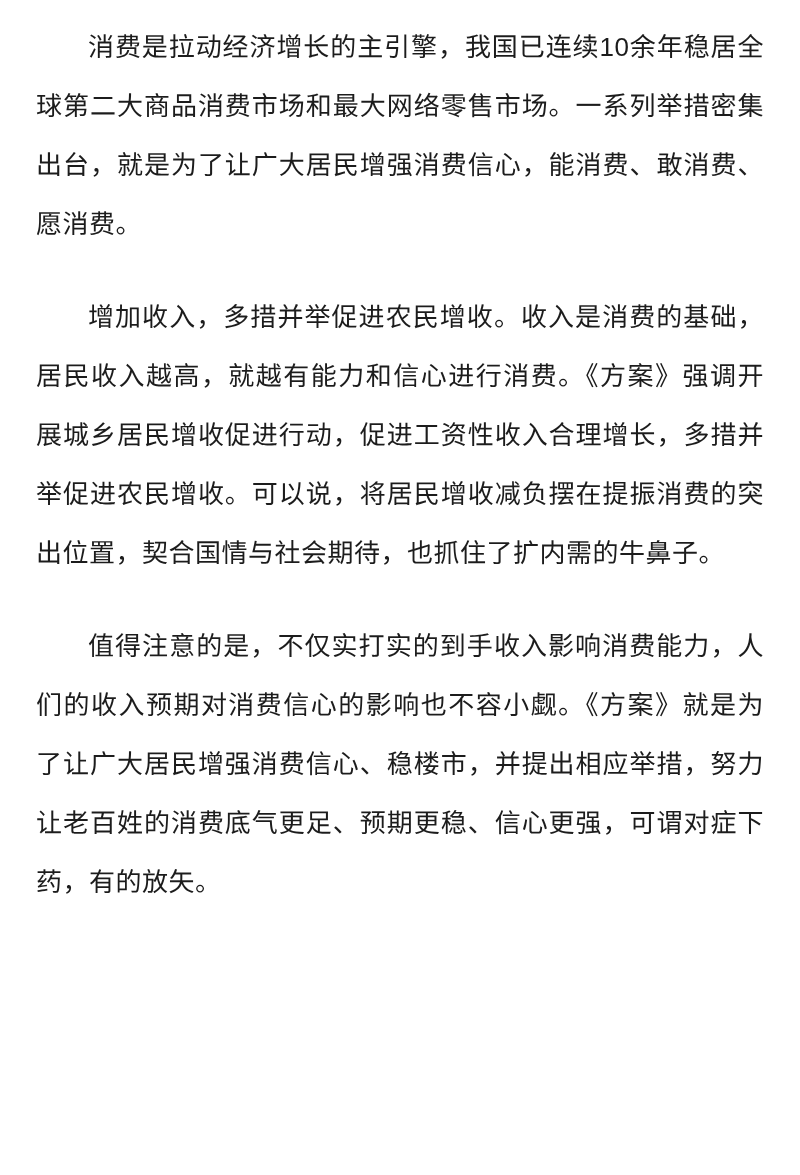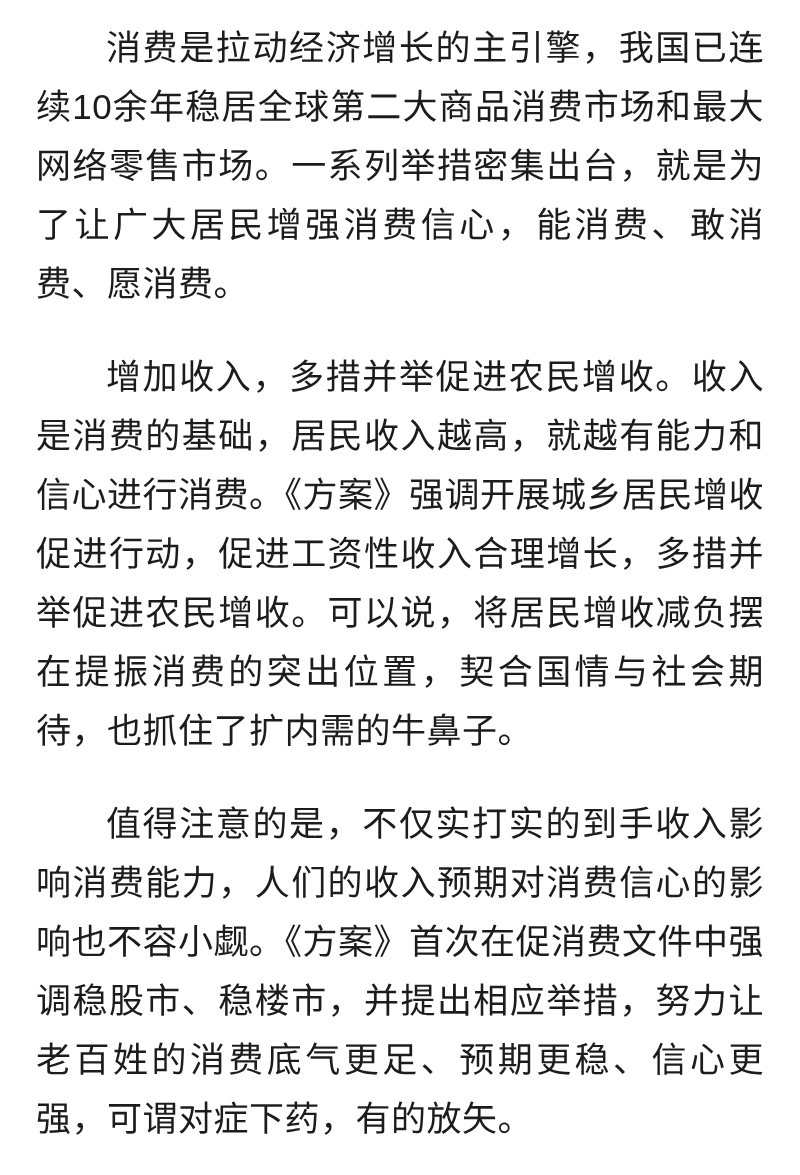--- a/index.html
+++ b/index.html
@@ -16,33 +16,33 @@
     color: #1a1a1a;
   }
   .article {
     box-sizing: border-box;
     width: 800px;
     height: 1175px;
     padding: 18px 36px 0 36px;
   }
   .para {
     margin: 0 0 34px 0;
-    font-size: 35px;
+    font-size: 26px;
     line-height: 59px;
     letter-spacing: 0.5px;
     text-align: justify;
     text-justify: inter-character;
     text-indent: 2em;
     color: #1c1c1c;
     font-weight: 400;
   }
   .para:last-child {
     margin-bottom: 0;
   }
 </style>
 </head>
 <body>
 
 <div class="article">
   <p class="para">消费是拉动经济增长的主引擎，我国已连续10余年稳居全球第二大商品消费市场和最大网络零售市场。一系列举措密集出台，就是为了让广大居民增强消费信心，能消费、敢消费、愿消费。</p>
   <p class="para">增加收入，多措并举促进农民增收。收入是消费的基础，居民收入越高，就越有能力和信心进行消费。《方案》强调开展城乡居民增收促进行动，促进工资性收入合理增长，多措并举促进农民增收。可以说，将居民增收减负摆在提振消费的突出位置，契合国情与社会期待，也抓住了扩内需的牛鼻子。</p>
-  <p class="para">值得注意的是，不仅实打实的到手收入影响消费能力，人们的收入预期对消费信心的影响也不容小觑。《方案》首次在促消费文件中强调稳股市、稳楼市，并提出相应举措，努力让老百姓的消费底气更足、预期更稳、信心更强，可谓对症下药，有的放矢。</p>
+  <p class="para">值得注意的是，不仅实打实的到手收入影响消费能力，人们的收入预期对消费信心的影响也不容小觑。《方案》就是为了让广大居民增强消费信心、稳楼市，并提出相应举措，努力让老百姓的消费底气更足、预期更稳、信心更强，可谓对症下药，有的放矢。</p>
 </div>
 
 </body></html>

